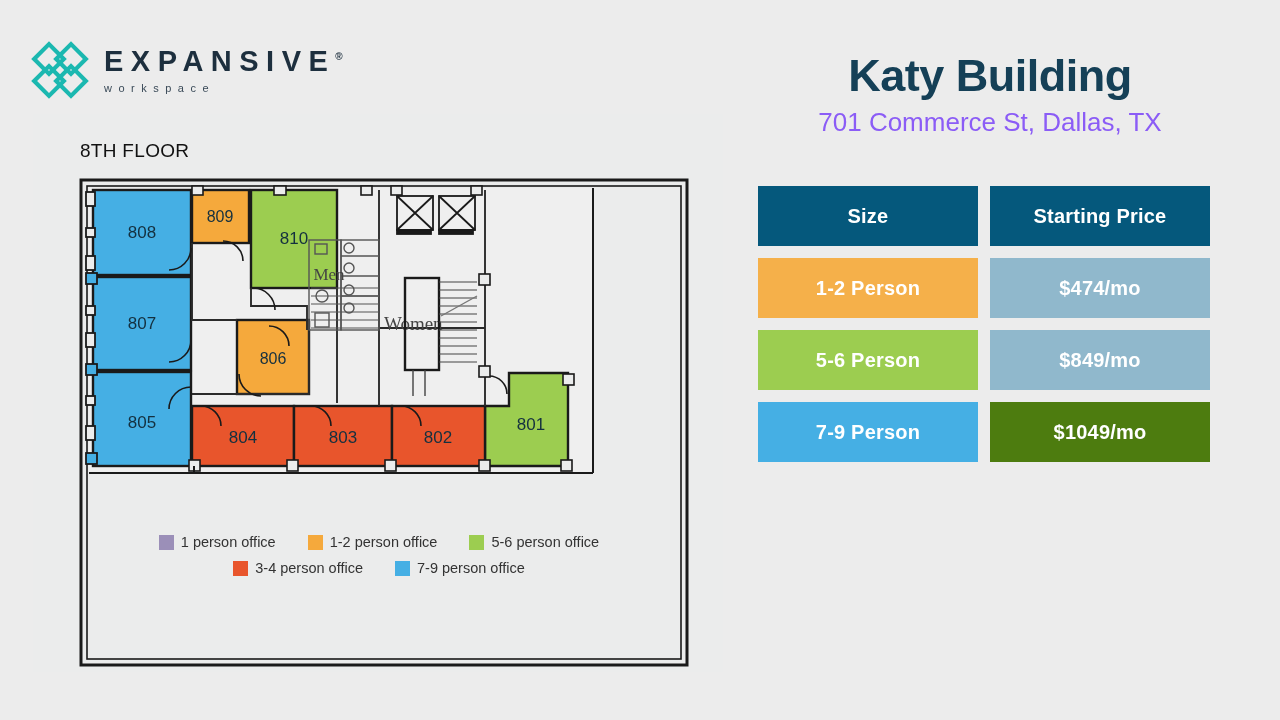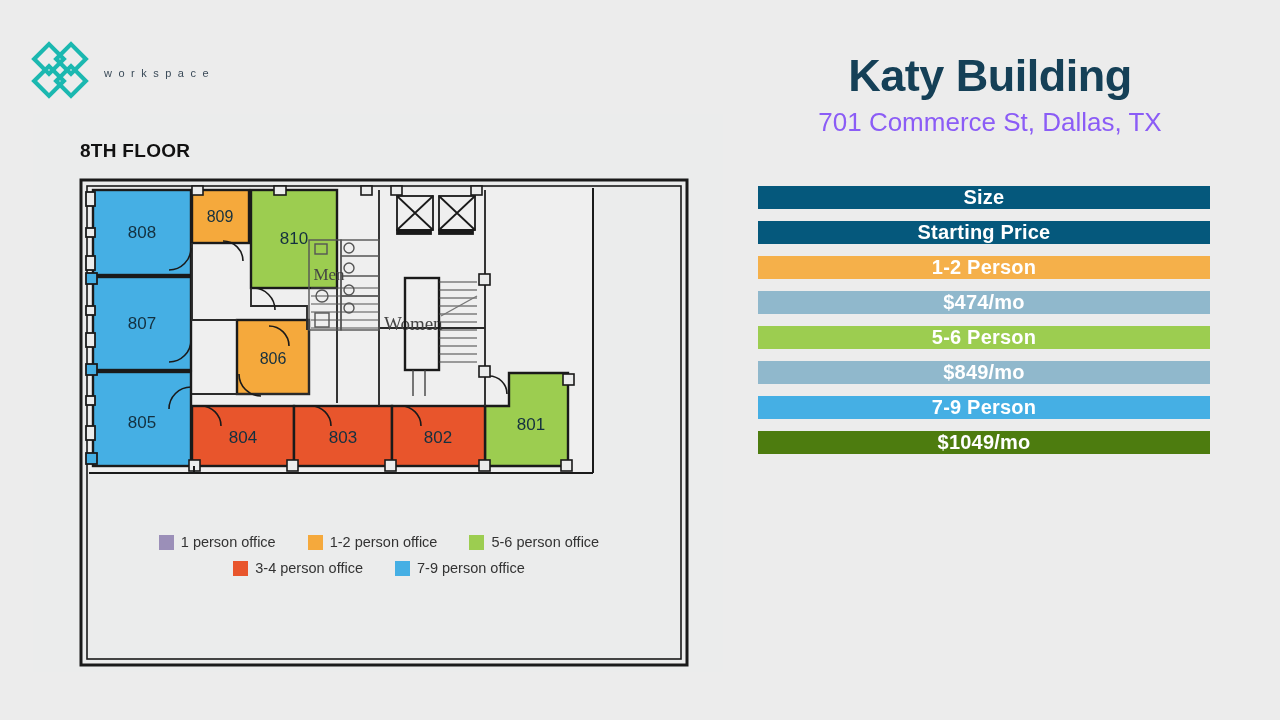--- a/index.html
+++ b/index.html
@@ -30,35 +30,35 @@
   }
   #building-address{
     font-size:26px;color:#8b5cf6;line-height:1.15;margin:4px 0 0 0;font-weight:400;
   }
   
   #floorplan-panel{
     position:absolute;left:33px;top:114px;width:690px;height:558px;
     background:#ebecec;
   }
   #floor-label{
-    position:absolute;left:47px;top:26px;font-size:19px;font-weight:bold;
+    position:absolute;left:47px;top:26px;font-size:19px;font-weight:normal;
     color:#111;letter-spacing:0.3px;
   }
   #plan-svg{position:absolute;left:46px;top:64px;}
   
   #legend{
     position:absolute;left:46px;top:420px;width:600px;
   }
   .legend-row{display:flex;justify-content:center;align-items:center;margin-bottom:10px;}
   .legend-item{display:flex;align-items:center;margin:0 16px;}
   .legend-swatch{width:15px;height:15px;flex:0 0 15px;margin-right:7px;}
   .legend-label{font-size:14.5px;color:#333;white-space:nowrap;}
   
   #price-table{position:absolute;left:758px;top:186px;width:452px;}
-  .price-row{display:flex;gap:12px;margin-bottom:12px;flex-direction:column;}
+  .price-row{display:flex;gap:12px;margin-bottom:12px;}
   .price-cell{
     flex:1 1 0;height:60px;display:flex;align-items:center;justify-content:center;
     color:#ffffff;font-weight:bold;font-size:20px;letter-spacing:0.2px;
   }
   .price-cell.header{font-size:20px;}
   .price-cell.size-cell{font-size:20px;}
 </style>
 </head>
 <body>
 
@@ -67,20 +67,21 @@
     <svg width="60" height="60" viewBox="0 0 60 60">
       <g fill="none" stroke="#1bb8b0" stroke-width="4.2" stroke-linecap="square">
         <rect x="8.5" y="8.5" width="21" height="21" transform="rotate(45 19 19)"></rect>
         <rect x="30.5" y="8.5" width="21" height="21" transform="rotate(45 41 19)"></rect>
         <rect x="8.5" y="30.5" width="21" height="21" transform="rotate(45 19 41)"></rect>
         <rect x="30.5" y="30.5" width="21" height="21" transform="rotate(45 41 41)"></rect>
       </g>
     </svg>
   </span>
   <span id="logo-text">
+    <span id="logo-word"><span>EXPANSIVE</span><sup>®</sup></span>
     <span id="logo-sub">workspace</span>
   </span>
 </div>
 
 <div id="header-block">
   <h1 id="building-title">Katy Building</h1>
   <div id="building-address">701 Commerce St, Dallas, TX</div>
 </div>
 
 <div id="floorplan-panel">

